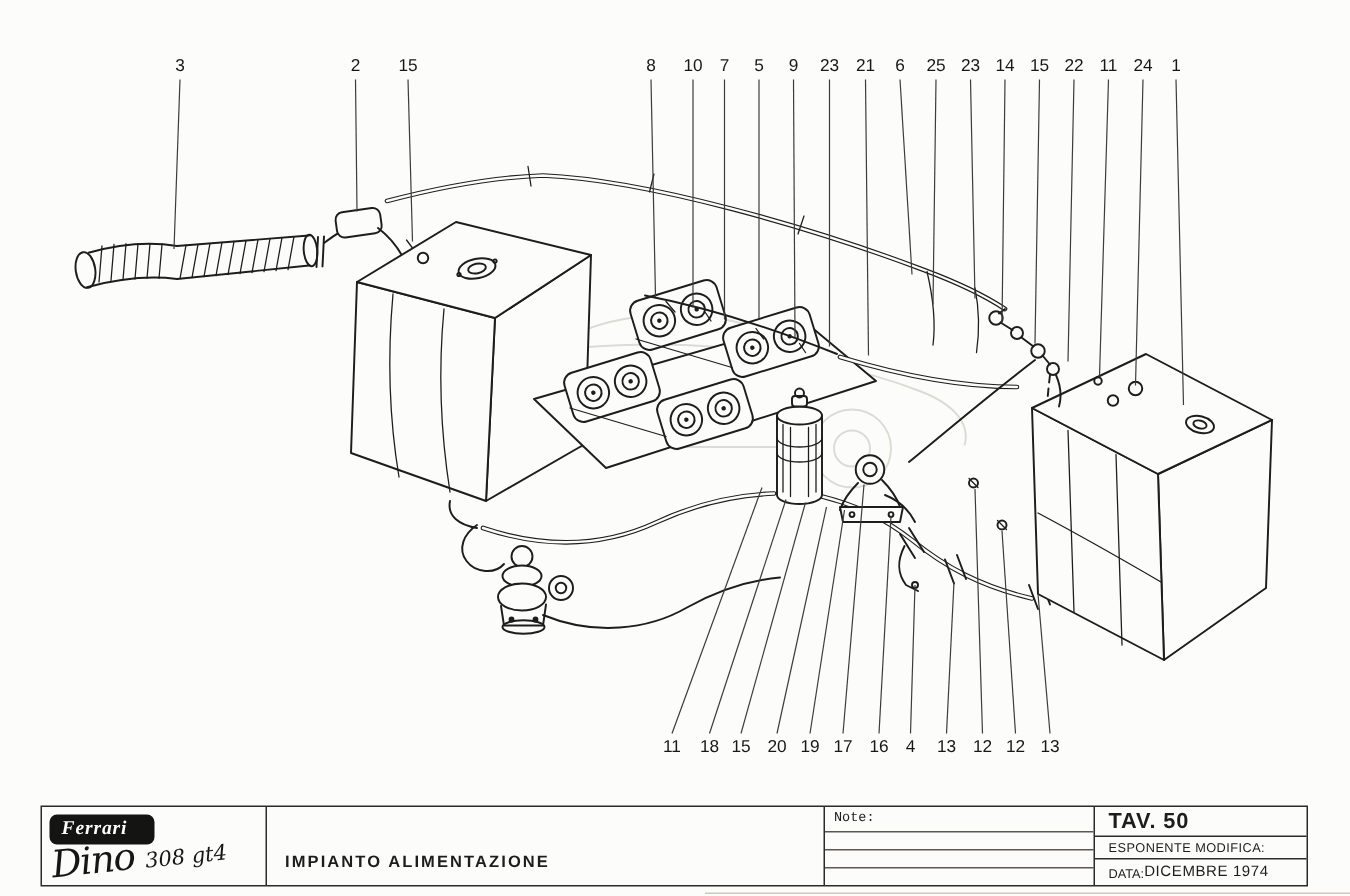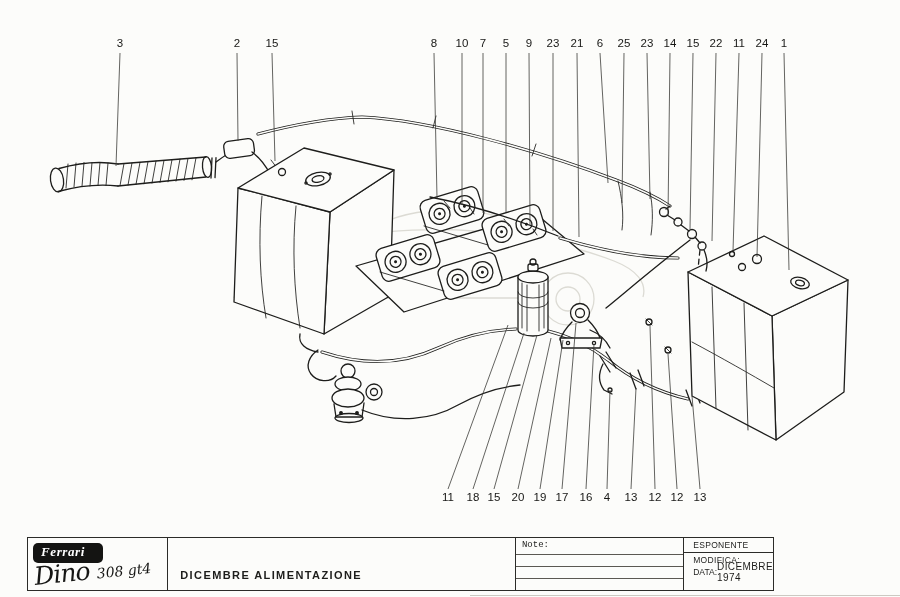--- a/index.html
+++ b/index.html
@@ -20,21 +20,21 @@
   .thin  { stroke-width: 0.85; }
   .fillpaper { fill: #fcfcfa; }
   .pipe  { stroke-width: 3.1; }
   .pipecore { stroke: #fcfcfa; fill: none; stroke-width: 1.6; stroke-linecap: round; stroke-linejoin: round; }
   .ghost { stroke: #dcdbd4; fill: none; stroke-width: 1.3; }
   .leader { stroke: #3c3c38; stroke-width: 0.8; }
   .callout { font: 11.5px "Liberation Sans", sans-serif; fill: #171715; text-anchor: middle; }
 
   
   .titleblock {
-    position: absolute; left: 27px; top: 537px; width: 747px; height: 54px;
+    position: absolute; left: 27px; top: 537px; width: 845px; height: 54px;
     border: 1.5px solid #2b2b28; display: flex; background: #fcfcfa; color: #1d1d1b;
   }
   .tb-cell { position: relative; height: 100%; }
   .tb-logo  { width: 150px; border-right: 1.5px solid #2b2b28; }
   .tb-title { width: 372px; border-right: 1.5px solid #2b2b28; display: flex; align-items: flex-end; }
   .tb-title span { padding: 0 0 9px 12px; font-size: 11px; font-weight: bold; letter-spacing: 1.4px; }
   .tb-note  { width: 180px; border-right: 1.5px solid #2b2b28; font-size: 9px; }
   .note-label { position: absolute; top: 2px; left: 6px; font-family: Liberation Mono, monospace; }
   .note-line { position: absolute; left: 0; width: 100%; border-top: 1px solid #5b5852; }
   .nl1 { top: 16px; } .nl2 { top: 28px; } .nl3 { top: 40px; }
@@ -312,29 +312,30 @@
 
   <div class="titleblock">
     <div class="tb-cell tb-logo">
       <div class="ferrari-badge">Ferrari</div>
       <div class="model-script">
         <span class="mname">Dino</span>
         <span class="msuffix">308 gt4</span>
       </div>
     </div>
     <div class="tb-cell tb-title">
-      <span>DICEMBRE  ALIMENTAZIONE</span>
+      <span>IMPIANTO  ALIMENTAZIONE</span>
     </div>
     <div class="tb-cell tb-note">
       <span class="note-label">Note:</span>
       <div class="note-line nl1"></div>
       <div class="note-line nl2"></div>
       <div class="note-line nl3"></div>
     </div>
     <div class="tb-cell tb-meta">
+      <div class="tav-row">TAV.  50</div>
       <div class="esp-row">ESPONENTE MODIFICA:</div>
       <div class="data-row">
         <span>DATA:</span>
         <span class="date">DICEMBRE 1974</span>
       </div>
     </div>
   </div>
 
   <div class="scan-edge"></div>
 </div>

